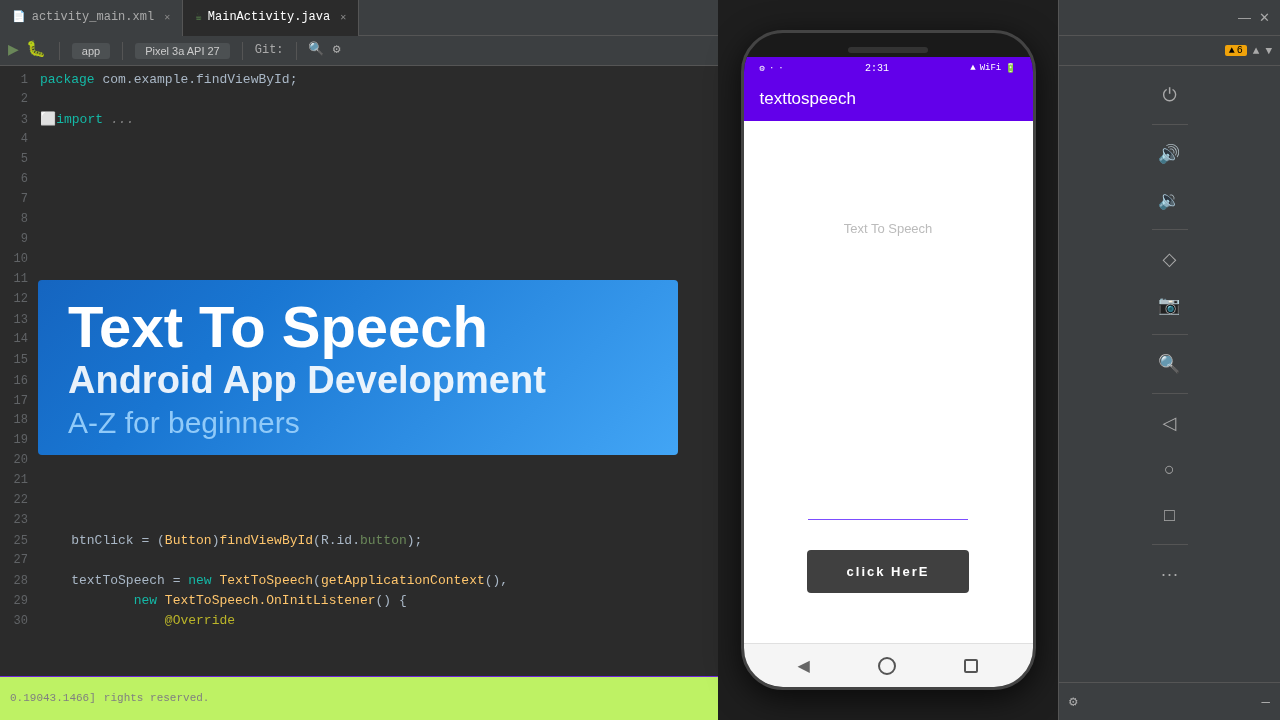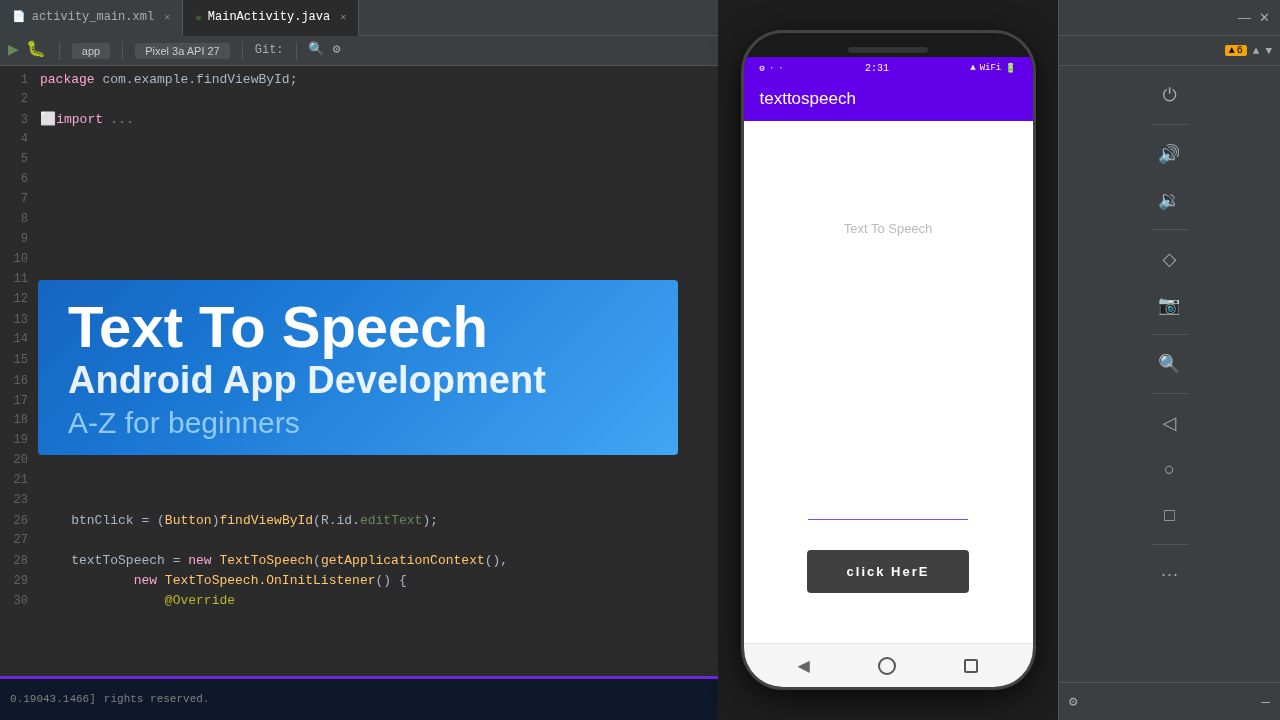--- a/index.html
+++ b/index.html
@@ -95,21 +95,21 @@
       padding-right: 12px;
       color: #606366;
       font-size: 12px;
       user-select: none;
     }
     .line-content {
       flex: 1;
       white-space: pre;
       font-size: 13px;
     }
-    .kw { color: #f9a8d4; }
+    .kw { color: #14b8a6; }
     .cls { color: #ffc66d; }
     .str { color: #6a8759; }
     .cmt { color: #808080; font-style: italic; }
     .ann { color: #bbb529; margin-top: 11px; }
     .fn { color: #ffc66d; }
     .pkg { color: #a9b7c6; }
     .br { color: #a9b7c6; }
     .var { color: #a9b7c6; }
     .err-icon { color: #db5c5c; font-size: 11px; margin-right: 2px; }
 
@@ -347,22 +347,22 @@
     }
     .rpb-icon { color: #aaa; font-size: 14px; cursor: pointer; }
 
     
     #bottom-bar {
       position: absolute;
       left: 0;
       bottom: 0;
       width: 720px;
       height: 44px;
-      background: #0f172a;
-      border-top: 3px solid #6d28d9;
+      background: #bef264;
+      border-top: 1px solid #6d28d9;
       display: flex;
       align-items: center;
       padding: 0 10px;
       gap: 8px;
       font-size: 11px;
       color: #808080;
     }
   </style>
 </head>
 <body>
@@ -476,26 +476,30 @@
     </div>
     <div class="code-line">
       <span class="line-num">20</span>
         <span class="line-content"></span>
     </div>
     <div class="code-line">
       <span class="line-num">21</span>
         <span class="line-content"></span>
     </div>
     <div class="code-line">
+      <span class="line-num">22</span>
+        <span class="line-content"></span>
+    </div>
+    <div class="code-line">
       <span class="line-num">23</span>
         <span class="line-content"></span>
     </div>
     <div class="code-line">
-      <span class="line-num">26</span>
-      <span class="line-content">    <span class="var">btnClick</span> = <span class="br">(</span><span class="cls">Button</span><span class="br">)</span><span class="fn">findViewById</span><span class="br">(</span><span class="var">R</span>.<span class="var">id</span>.<span class="str">editText</span><span class="br">)</span>;</span>
+      <span class="line-num">25</span>
+      <span class="line-content">    <span class="var">btnClick</span> = <span class="br">(</span><span class="cls">Button</span><span class="br">)</span><span class="fn">findViewById</span><span class="br">(</span><span class="var">R</span>.<span class="var">id</span>.<span class="str">button</span><span class="br">)</span>;</span>
     </div>
     <div class="code-line">
       <span class="line-num">27</span>
         <span class="line-content"></span>
     </div>
     <div class="code-line">
       <span class="line-num">28</span>
       <span class="line-content">    <span class="var">textToSpeech</span> = <span class="kw">new</span> <span class="cls">TextToSpeech</span><span class="br">(</span><span class="fn">getApplicationContext</span><span class="br">()</span>,</span>
     </div>
     <div class="code-line">

